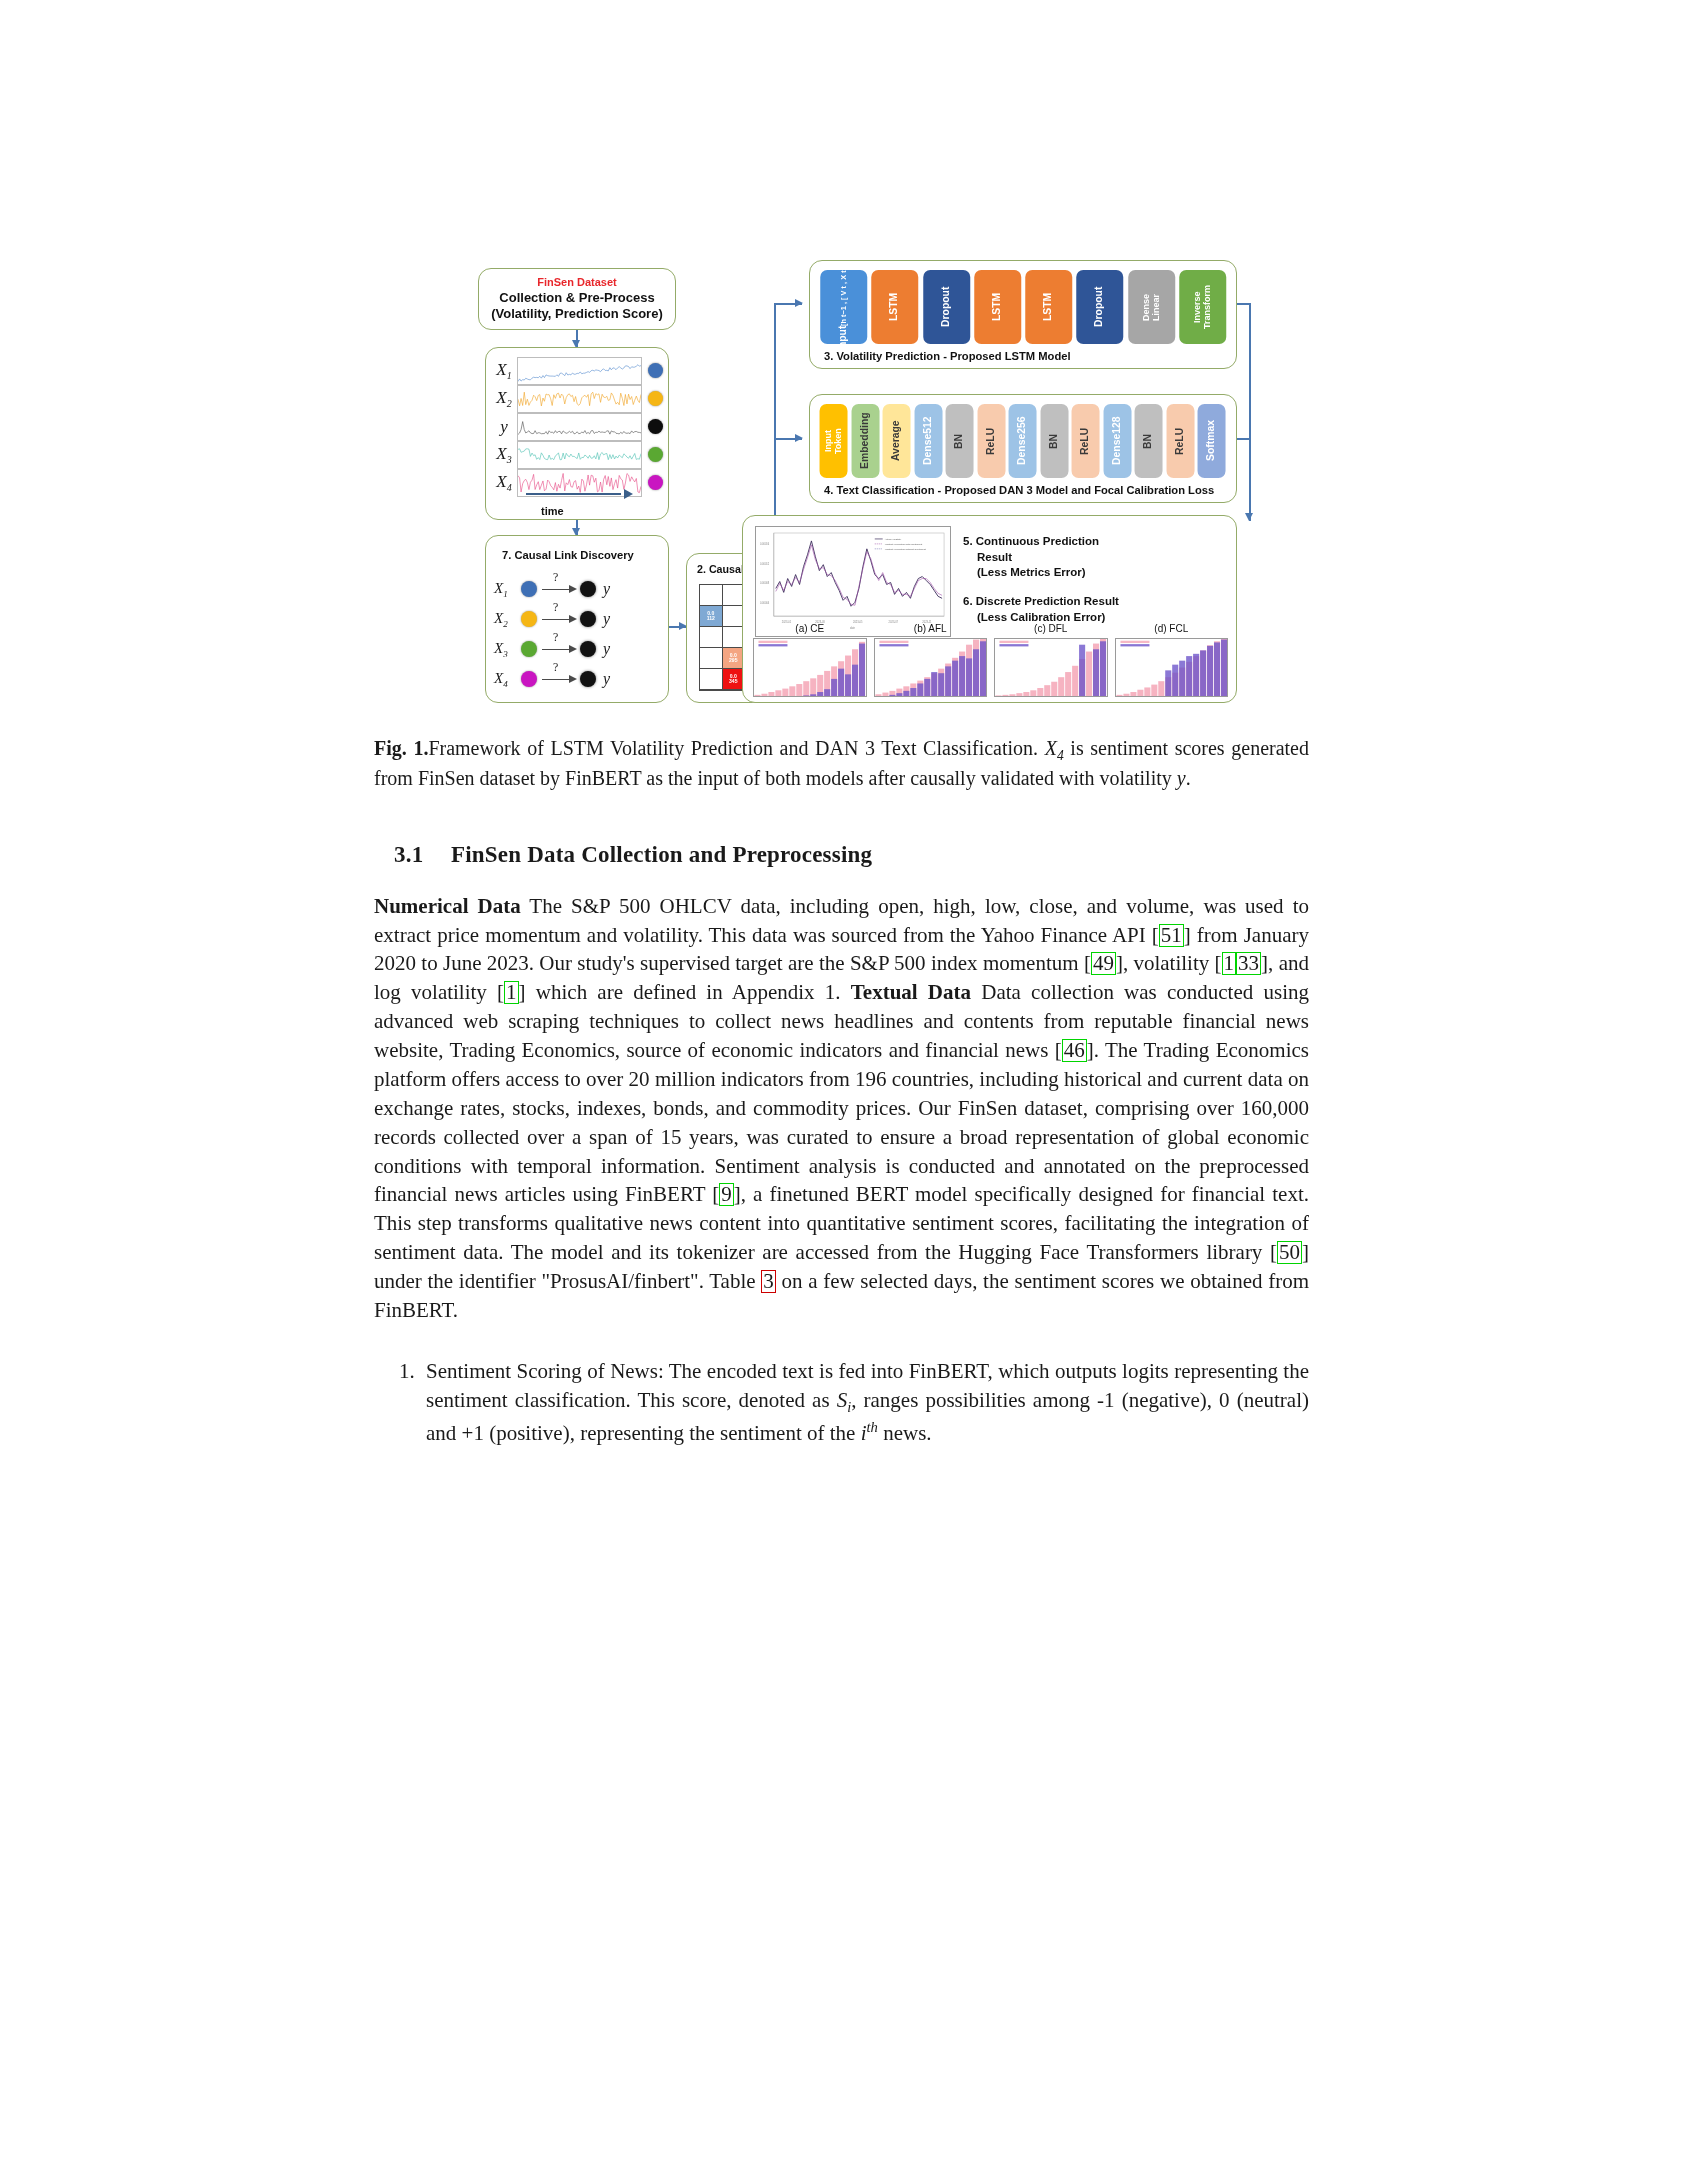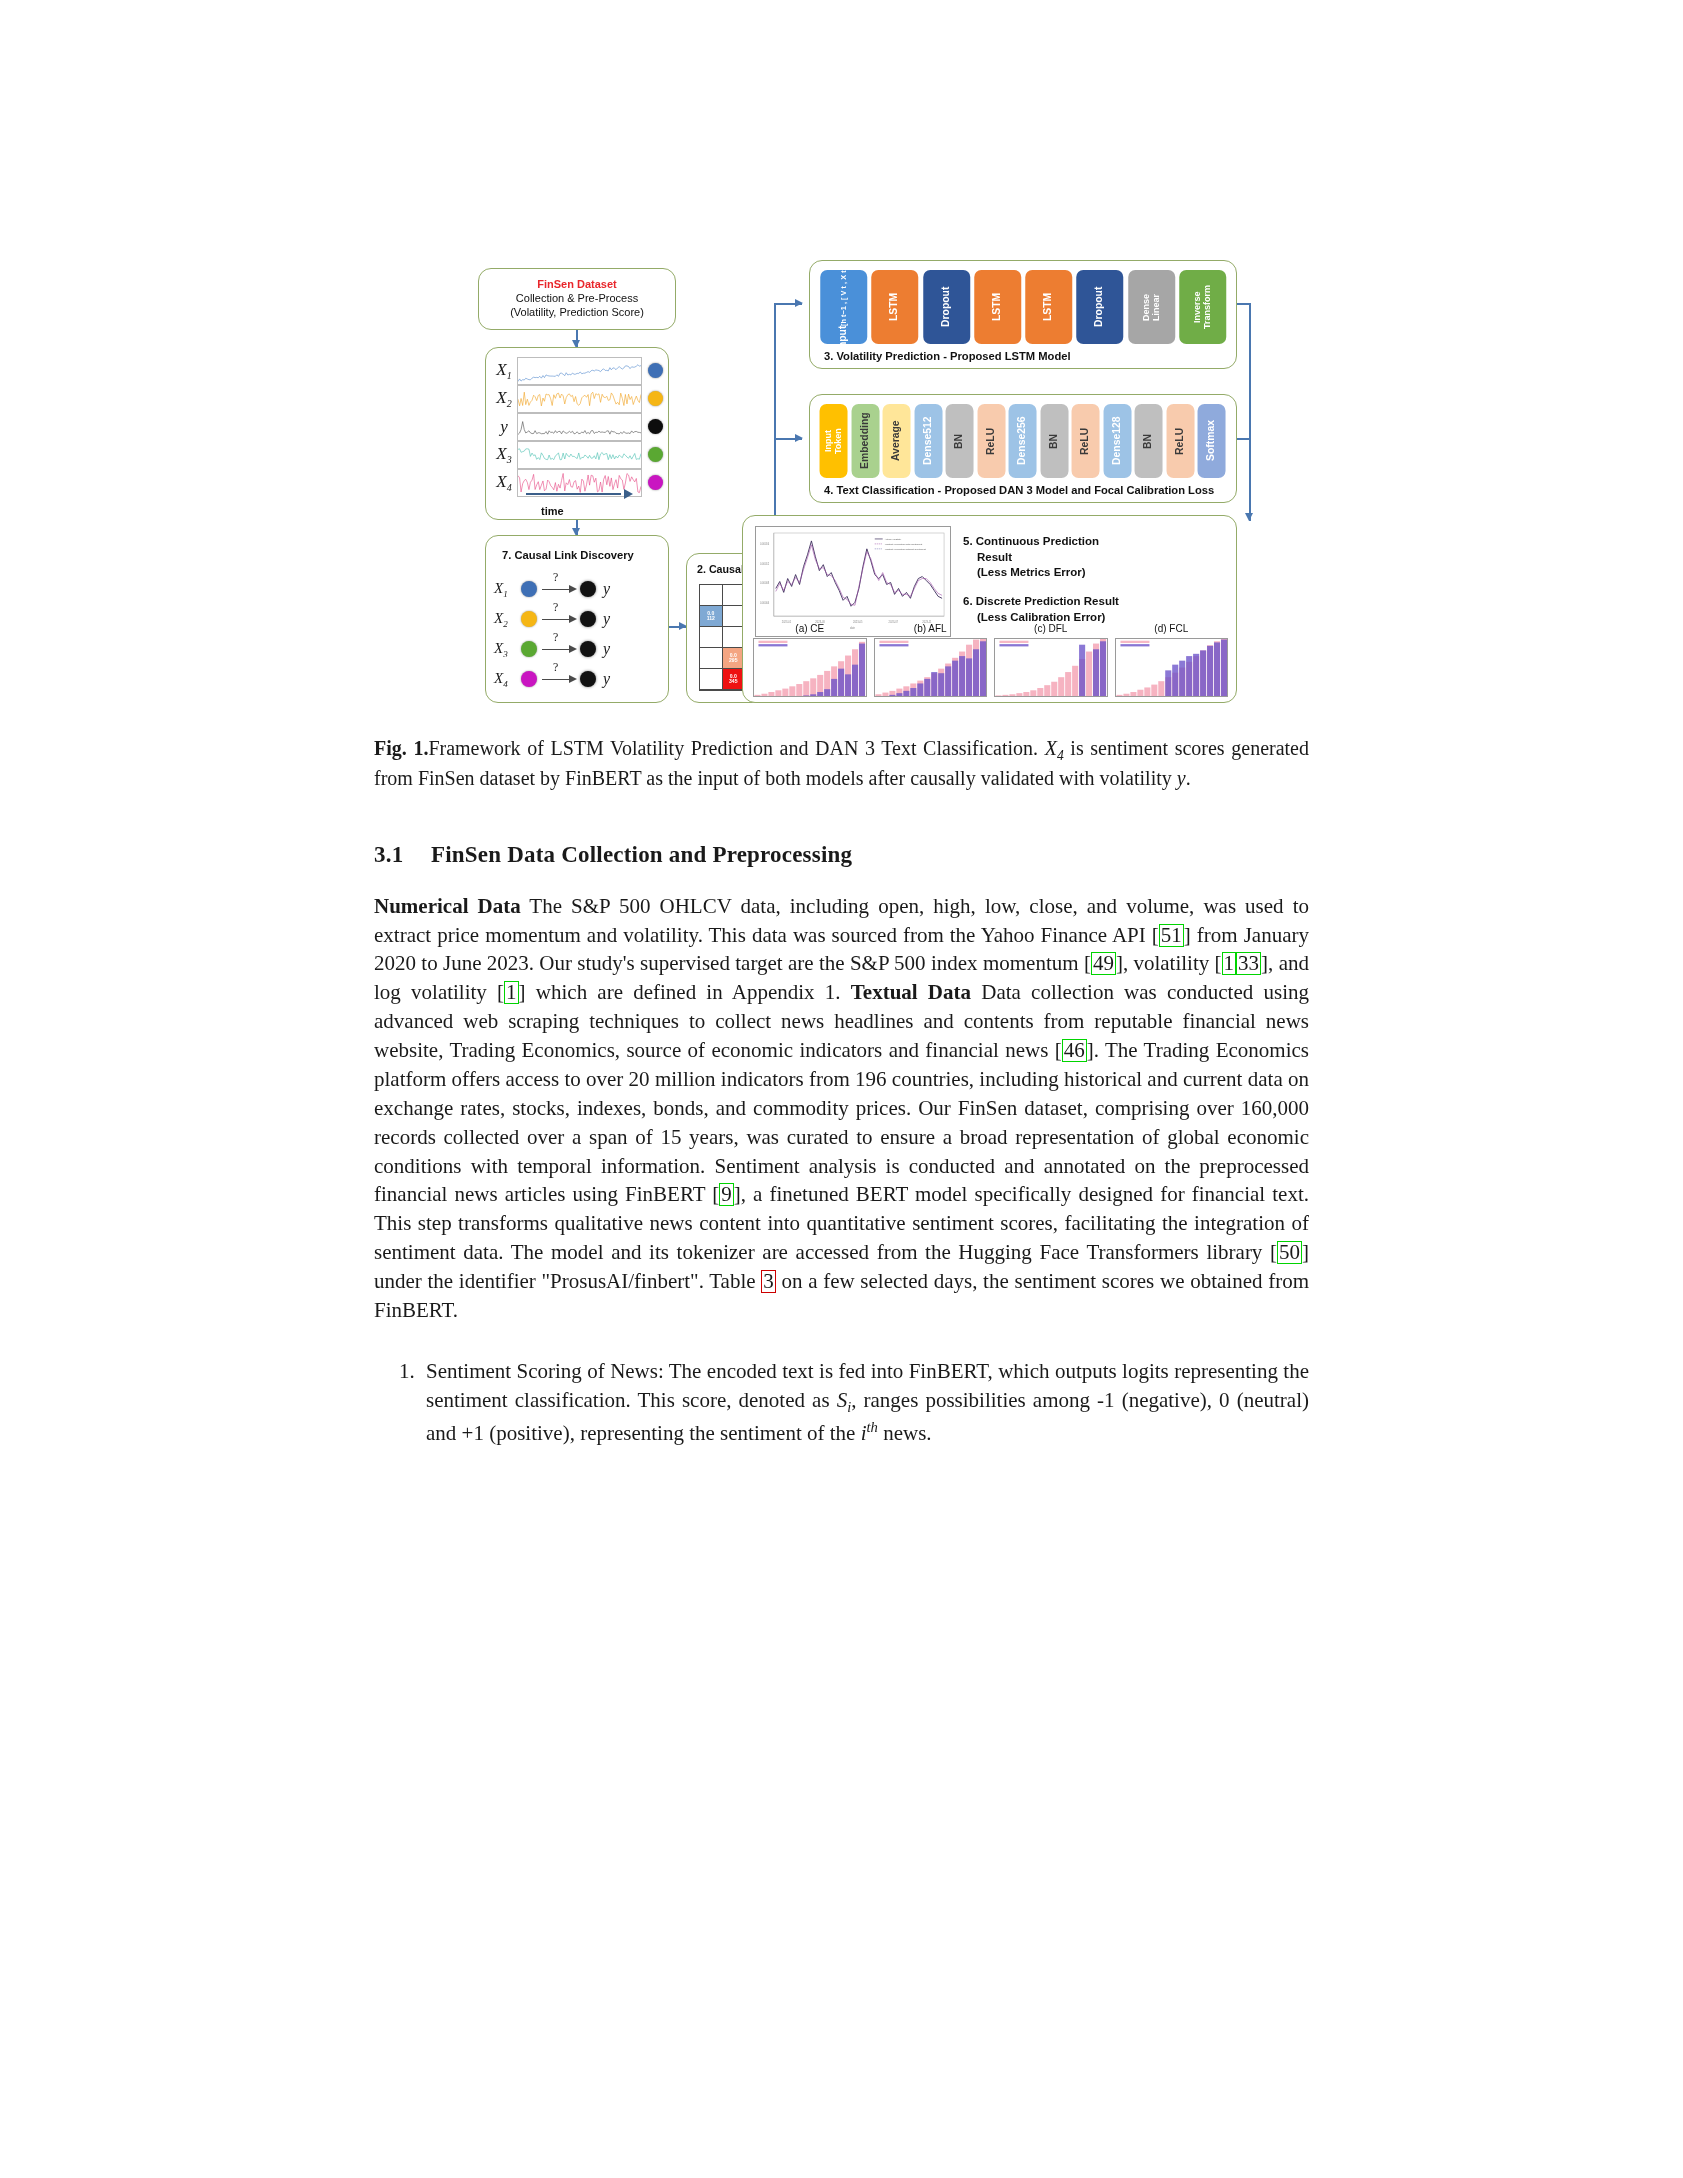--- a/index.html
+++ b/index.html
@@ -68,21 +68,21 @@
     left: 33px; top: 30px; width: 198px; height: 62px;
     display: flex; flex-direction: column;
     align-items: center; justify-content: center;
     line-height: 1.25;
   }
   .fs-title {
     color: #e8262b; font-weight: 700; font-size: 11px;
     font-family: "Liberation Sans", sans-serif;
   }
   .fs-line {
-    color: #111; font-weight: 400; font-size: 11px;
+    color: #111; font-weight: 700; font-size: 13px;
     font-family: "Liberation Sans", sans-serif;
   }
 
   
   #series-box {
     left: 40px; top: 109px; width: 184px; height: 173px;
   }
   .series-rows {
     position: absolute; left: 0; top: 5px; width: 100%; height: 147px;
     display: flex; flex-direction: column; justify-content: space-between;
@@ -282,21 +282,21 @@
   .mi { font-style: italic; font-family: "Liberation Serif", serif; }
   .mi sub { font-size: .68em; font-style: italic; }
 
   
   h2.sec {
     font-size: 23px;
     font-weight: 700;
     margin: 50px 0 24px 0;
     letter-spacing: 0.2px;
   }
-  h2.sec .num { display: inline-block; width: 57px; }
+  h2.sec .num { display: inline-block; width: 57px; margin-left: 20px; }
 
   p.body {
     font-size: 21px;
     line-height: 1.375;
     text-align: justify;
     margin: 0 0 0 0;
     text-justify: inter-word;
   }
   p.body b { font-weight: 700; }
 

